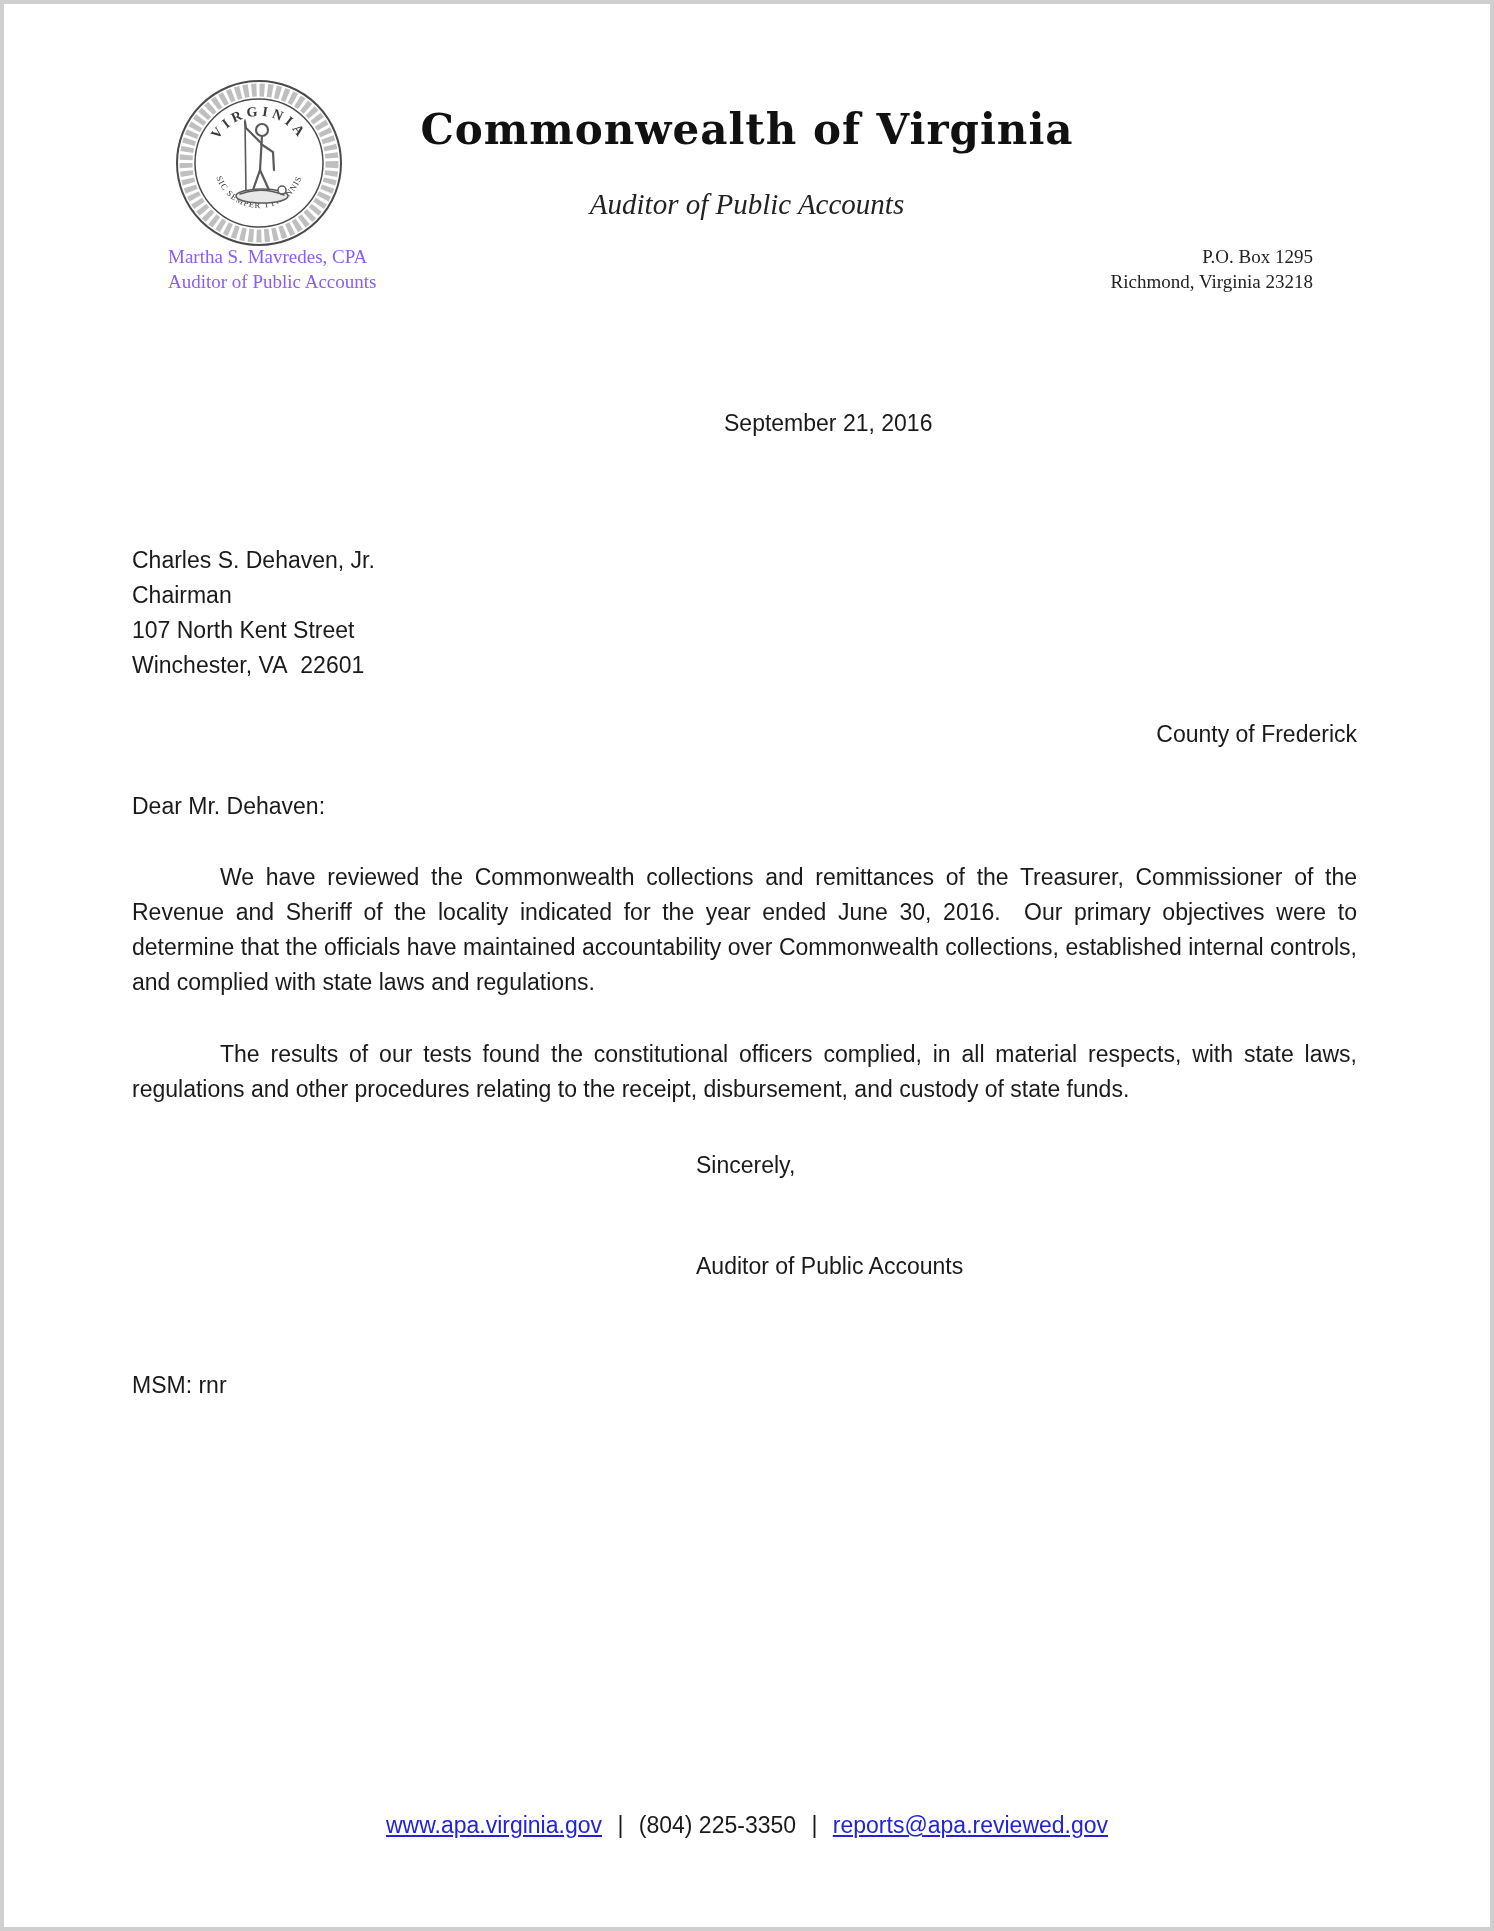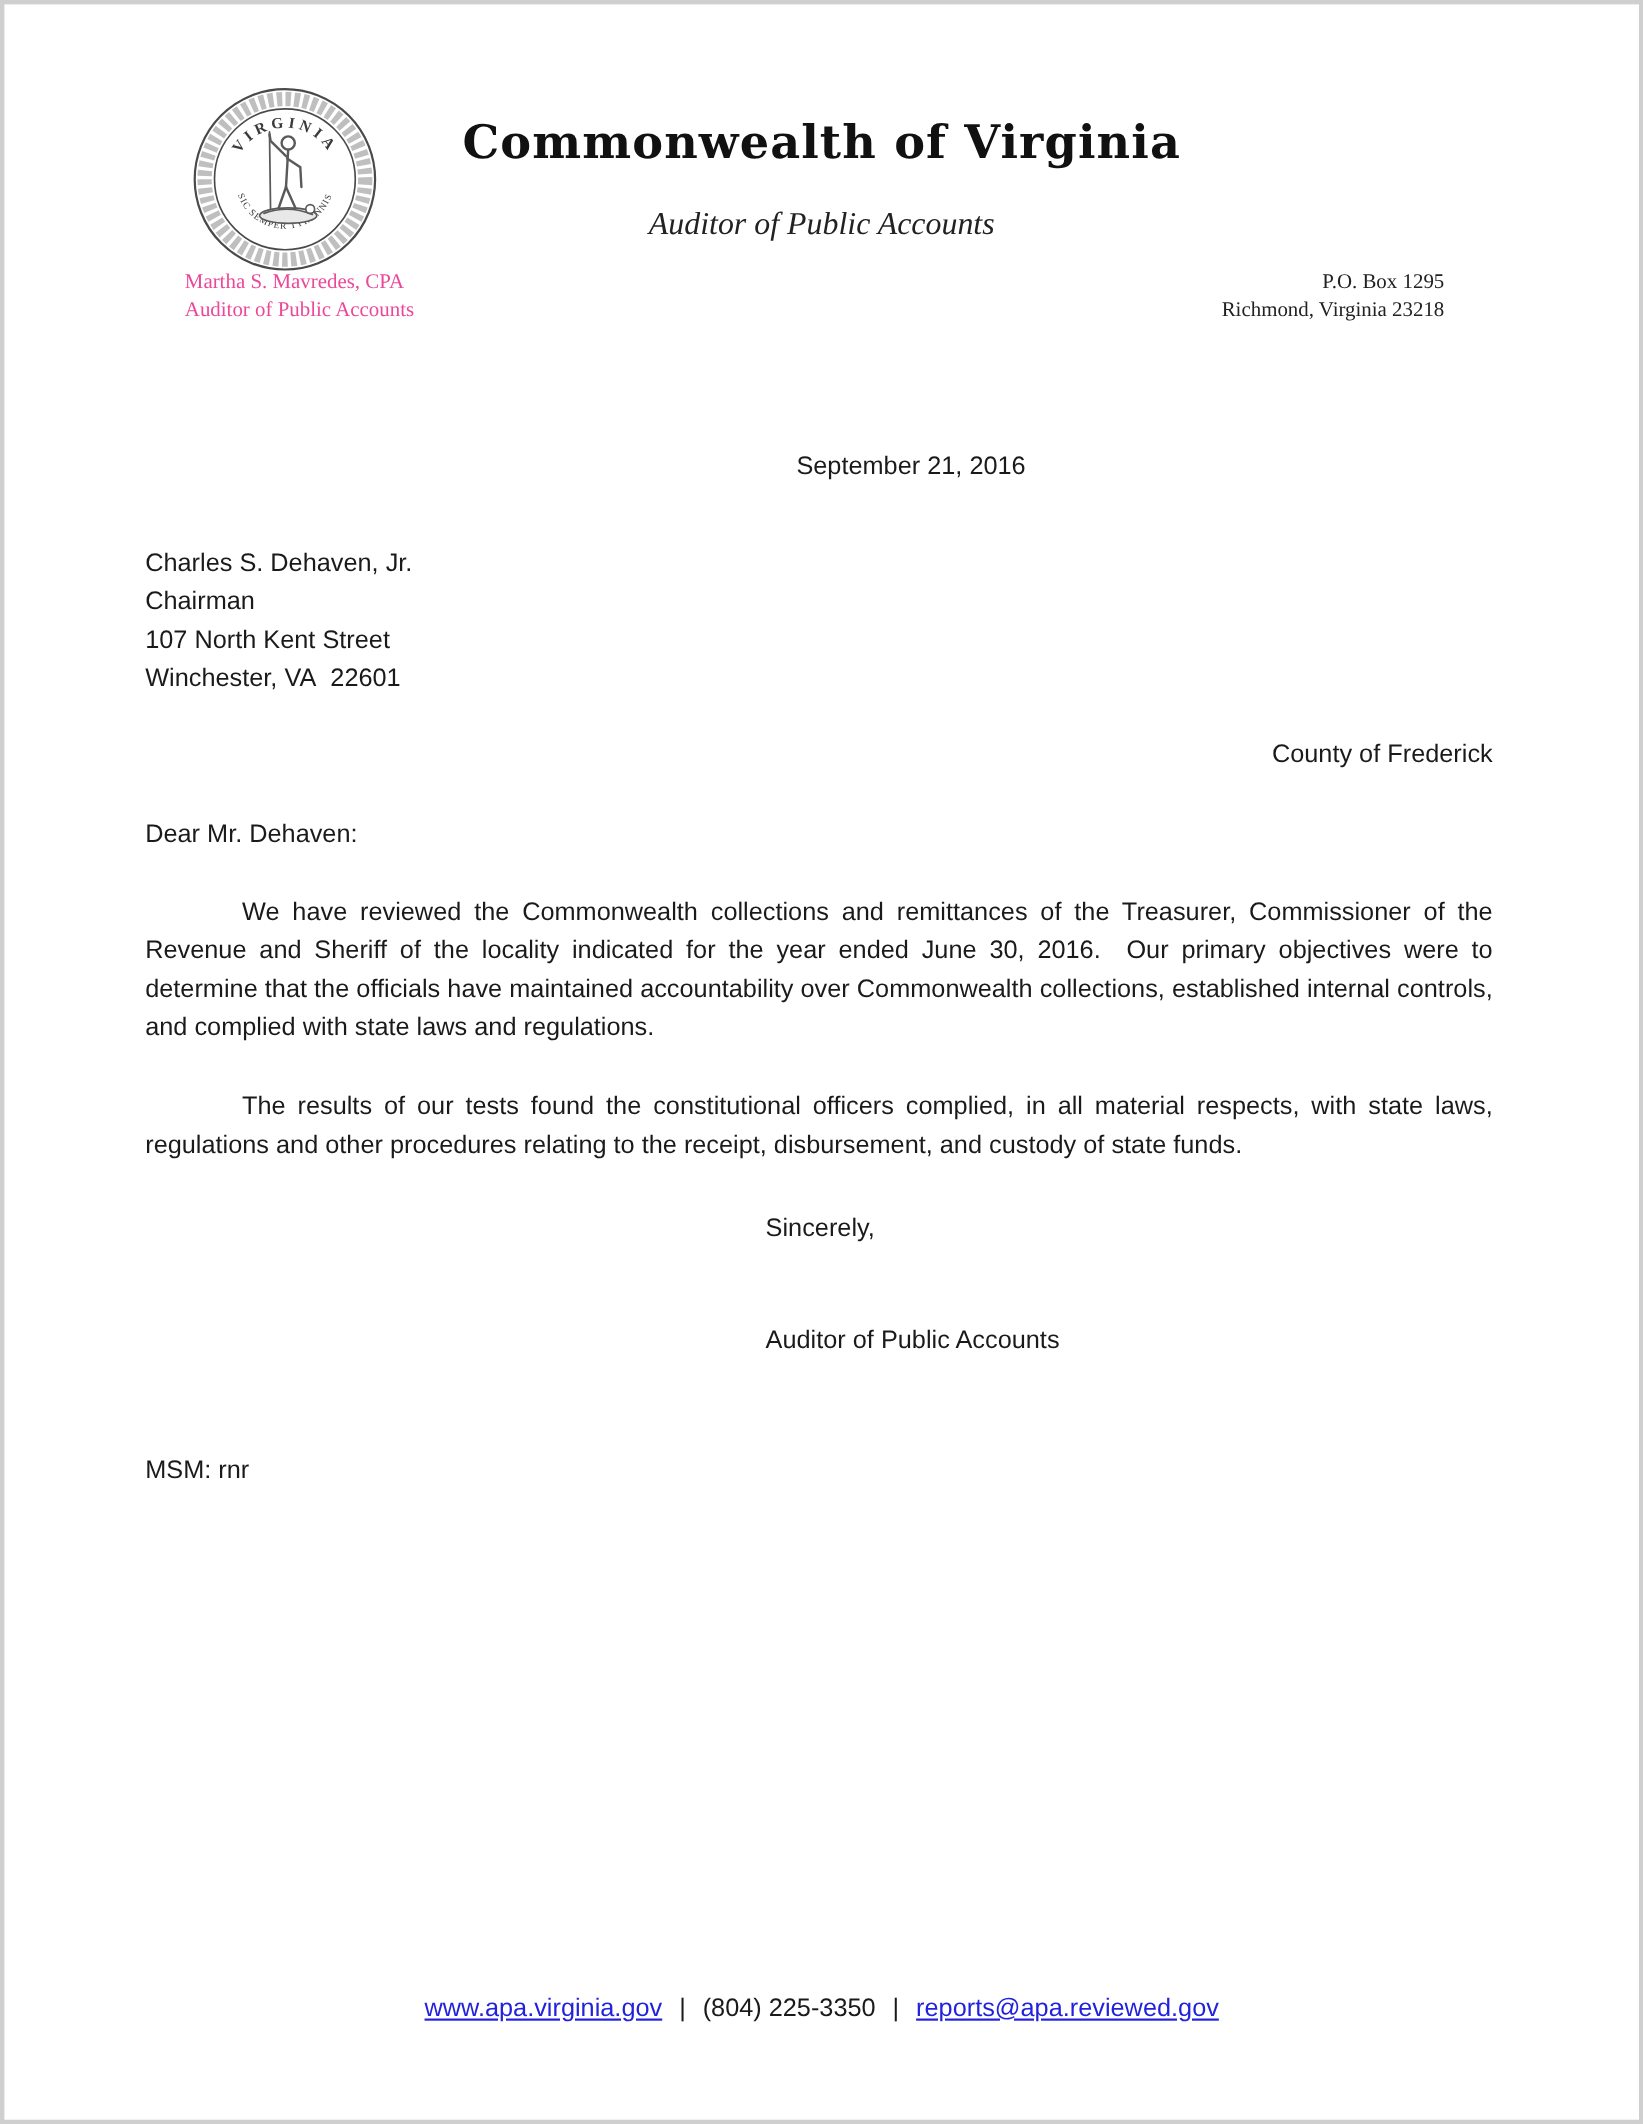--- a/index.html
+++ b/index.html
@@ -54,21 +54,21 @@
     line-height: 32px;
     color: #222;
   }
   .lh-official {
     position: absolute;
     left: 164px;
     top: 240px;
     font-family: "Liberation Serif", serif;
     font-size: 19px;
     line-height: 25px;
-    color: #ec4899;
+    color: #8b5cf6;
   }
   .lh-address {
     position: absolute;
     right: 177px;
     top: 240px;
     text-align: right;
     font-family: "Liberation Serif", serif;
     font-size: 19px;
     line-height: 25px;
     color: #222;
@@ -77,21 +77,21 @@
   .body-area {
     margin: 0 133px 0 128px;
     font-size: 23px;
     line-height: 35px;
     color: #1a1a1a;
   }
   .date-line {
     margin: 102px 0 0 592px;
     white-space: nowrap;
   }
-  .recipient { margin-top: 53px; }
+  .recipient { margin-top: 102px; }
   .locality  { margin-top: 34px; text-align: right; }
   .salutation{ margin-top: 37px; }
   .para {
     margin-top: 36px;
     text-align: justify;
     text-indent: 88px;
   }
   .para.second { margin-top: 37px; }
   .closing-sincerely { margin: 41px 0 0 564px; }
   .closing-title     { margin: 66px 0 0 564px; }

